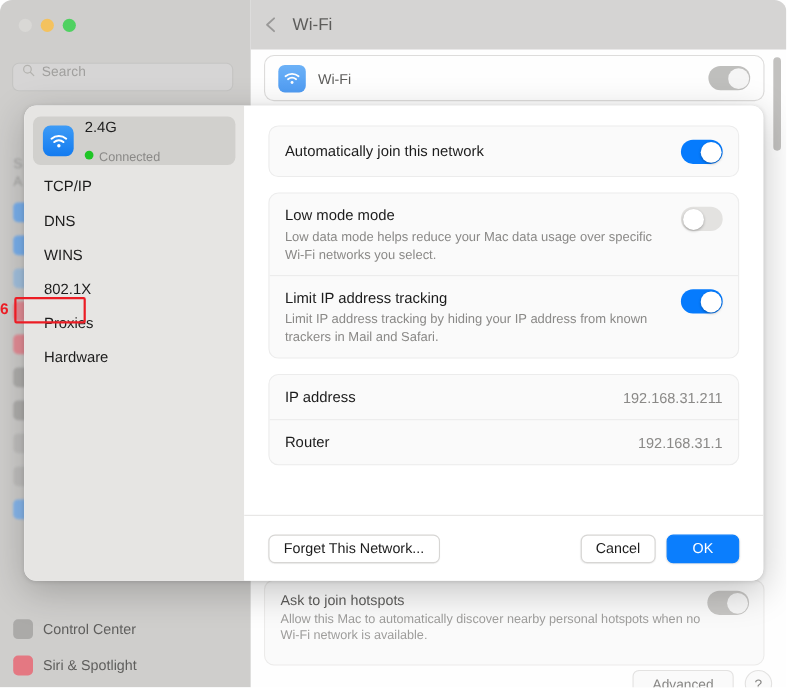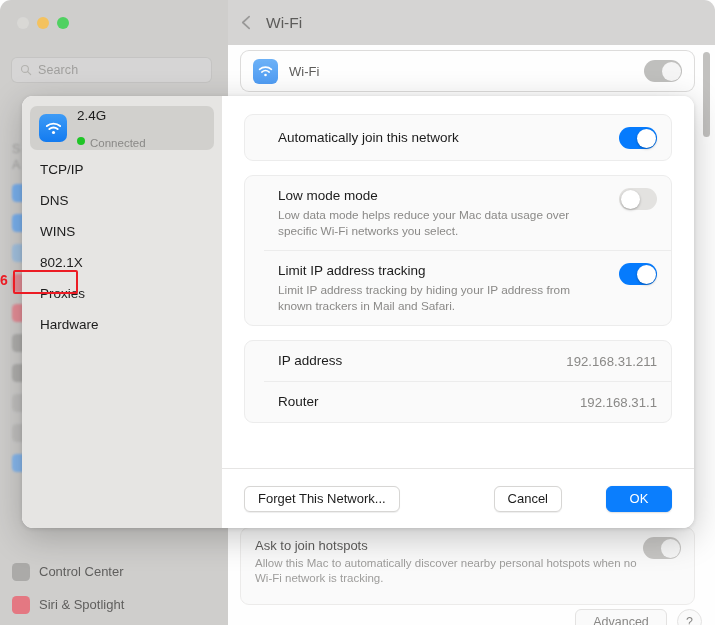--- a/index.html
+++ b/index.html
@@ -47,21 +47,20 @@
   .tl-green { background: #2bc940; }
 
   .search-box {
     position: absolute;
     left: 11px; top: 57px;
     width: 201px; height: 26px;
     background: rgba(255,255,255,0.17);
     border: 1px solid rgba(160,160,158,0.45);
     border-radius: 6px;
     display: flex;
-    align-items: center;
     padding: 0 8px;
     gap: 6px;
   }
   .search-icon {
     width: 12px; height: 12px;
     flex: 0 0 auto;
     opacity: 0.48;
   }
   .search-ph {
     font-size: 12.5px;
@@ -349,21 +348,20 @@
   .sheet-content {
     flex: 1;
     padding: 18px 22px 0 22px;
   }
 
   .card {
     background: #fafafa;
     border: 1px solid #ececec;
     border-radius: 9px;
     overflow: hidden;
-    padding-left: 19px;
   }
   .card + .card { margin-top: 14px; }
 
   .row {
     display: flex;
     align-items: flex-start;
     padding: 11px 14px;
     position: relative;
   }
   .row + .row { border-top: 1px solid #ececec; }
@@ -433,21 +431,20 @@
     color: #1c1c1c;
     box-shadow: 0 0.5px 1px rgba(0,0,0,0.07);
   }
   .btn-cancel { min-width: 68px; }
   .btn-primary {
     background: #0b7efd;
     color: #ffffff;
     border: 1px solid #0b7efd;
     min-width: 66px;
     box-shadow: 0 0.5px 1.5px rgba(0,0,0,0.13);
-    margin-left: 34px;
   }
 </style>
 </head>
 <body>
 
 <div id="root">
 
   <div class="bg-window">
 
     <div class="bg-sidebar">
@@ -534,21 +531,21 @@
         </span>
         <span class="bg-card-label">Wi-Fi</span>
         <span class="bg-toggle-off"></span>
       </div>
 
       <div class="scrollbar"></div>
     </div>
 
     <div class="bg-bottom-card">
       <div class="bg-hotspot-title">Ask to join hotspots</div>
-      <div class="bg-hotspot-desc">Allow this Mac to automatically discover nearby personal hotspots when no Wi-Fi network is tracking.</div>
+      <div class="bg-hotspot-desc">Allow this Mac to automatically discover nearby personal hotspots when no Wi-Fi network is available.</div>
       <div class="bg-hotspot-toggle"></div>
     </div>
 
     <div class="bg-advanced-btn">Advanced</div>
     <div class="bg-help-btn">?</div>
   </div>
 
   <div class="dim"></div>
 
   <div class="sheet">

